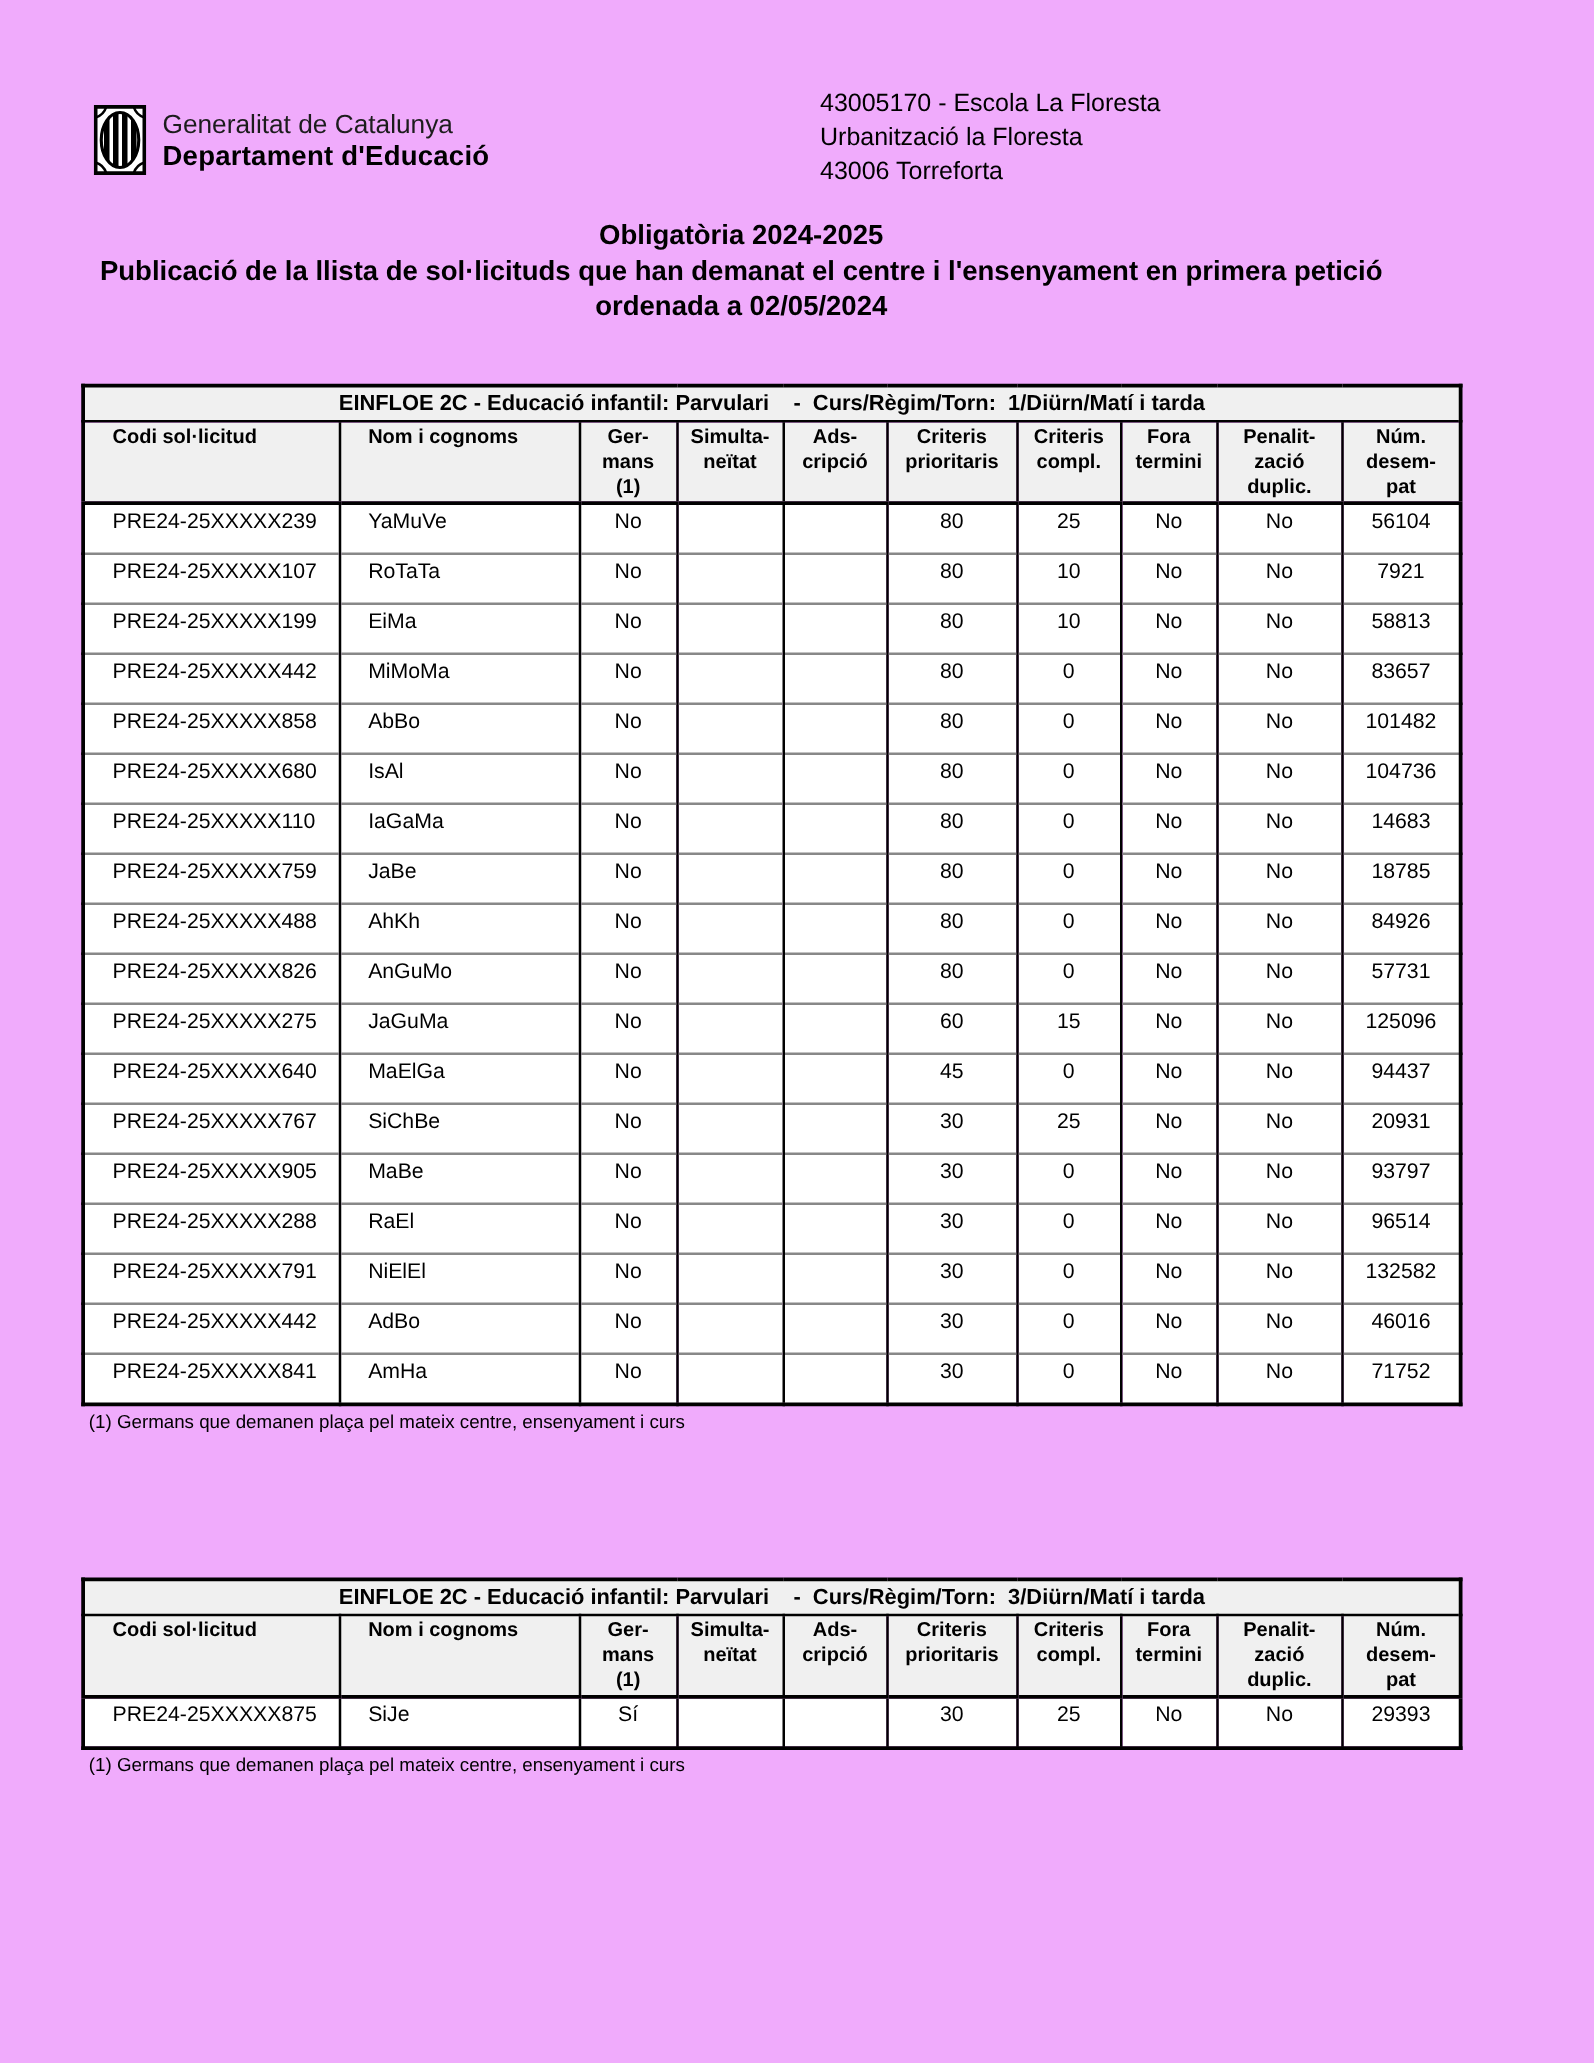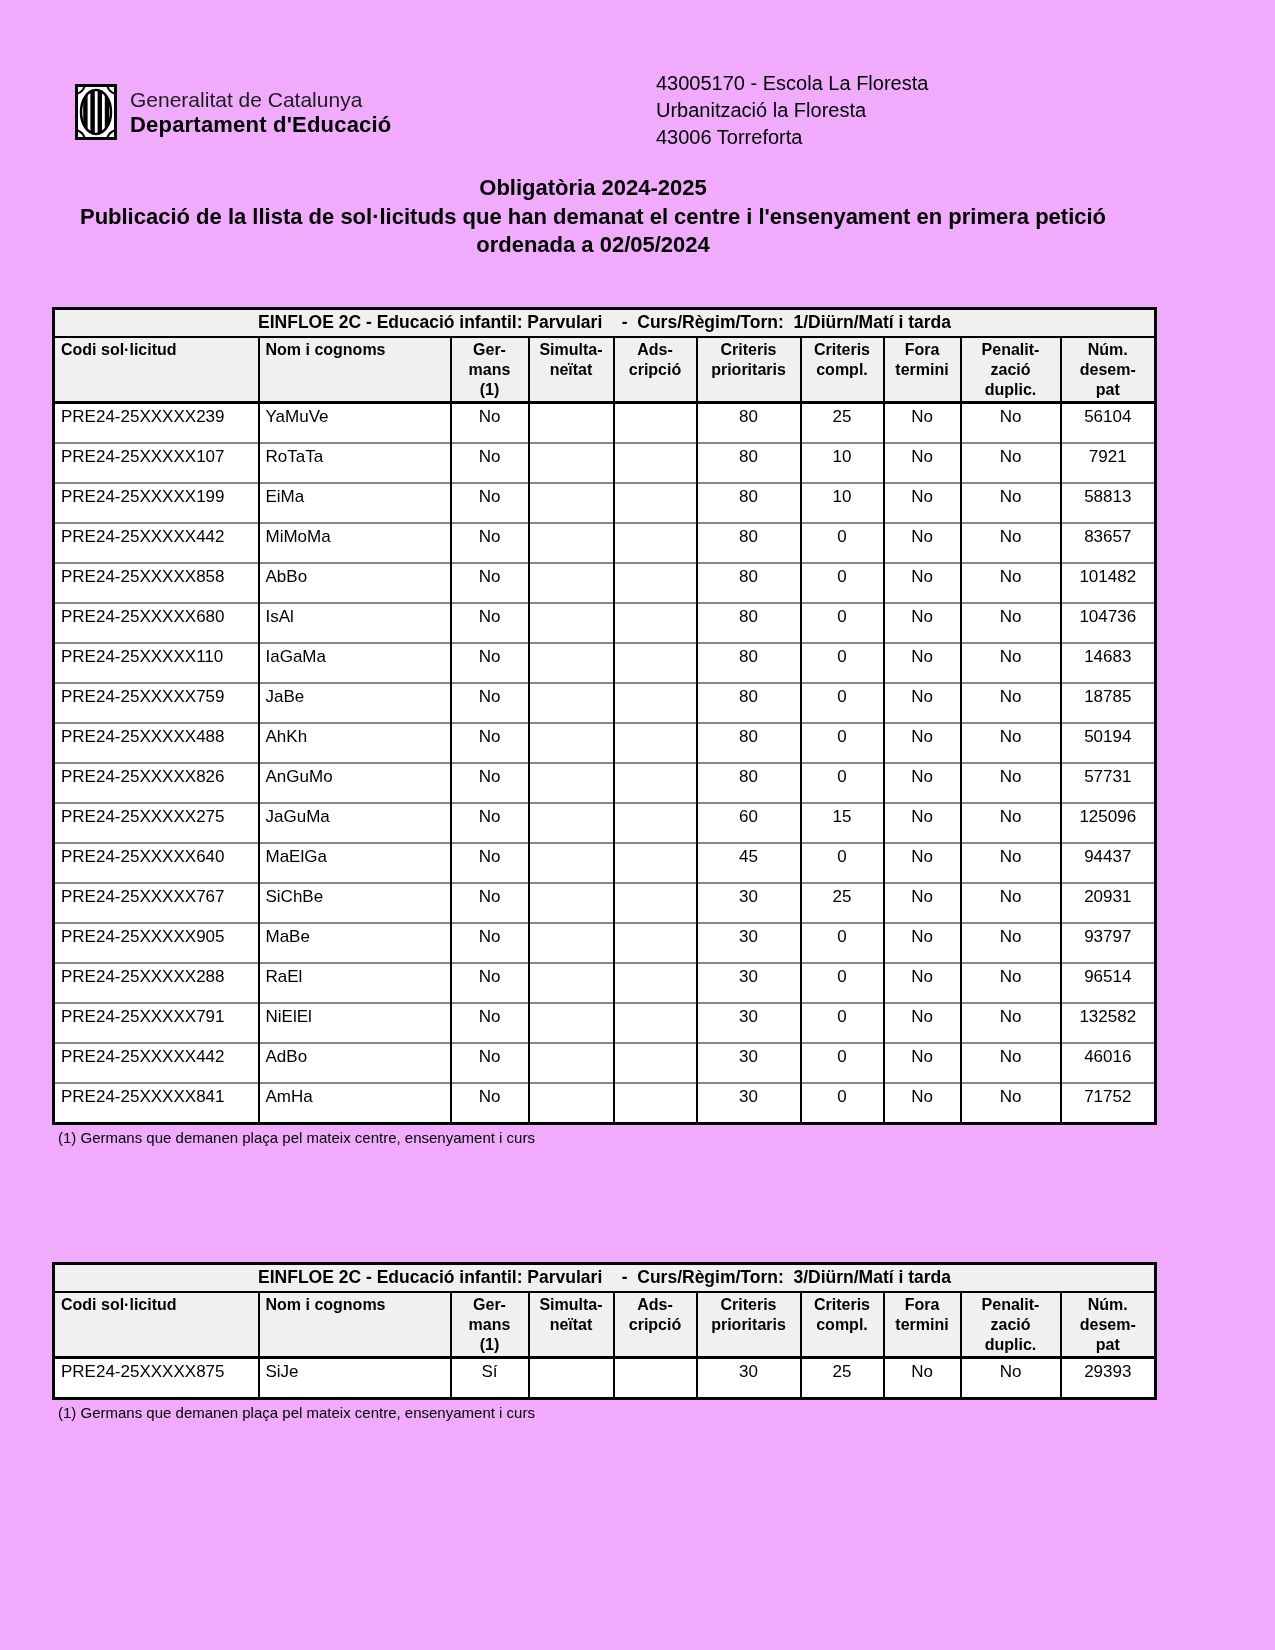--- a/index.html
+++ b/index.html
@@ -16,21 +16,21 @@
   
   .logo-block{position:absolute;top:84px;left:75px;display:flex;align-items:flex-start;}
   .logo-glyph{width:42px;height:56px;flex:0 0 auto;}
   .logo-text{margin-left:13px;padding-top:4px;}
   .org1{font-size:21px;line-height:24px;color:#1c1c1c;}
   .org2{font-size:22px;line-height:25px;font-weight:bold;letter-spacing:.2px;}
   .center-block{position:absolute;top:70px;left:656px;font-size:20px;line-height:27px;}
   
   .doc-title{position:absolute;top:174px;left:72px;width:1042px;font-weight:bold;font-size:22px;line-height:28.5px;text-align:center;}
   
-  .table-wrap{position:absolute;left:52px;}
+  .table-wrap{position:absolute;left:65px;}
   .t1{top:307px;}
   .t2{top:1262px;}
   table.doc-table{
     border-collapse:collapse;
     table-layout:fixed;
     width:1102px;
     border:3px solid #000;
   }
   td.tbl-title{
     background:#f0f0f0;
@@ -59,21 +59,21 @@
     vertical-align:top;
     padding:3px 6px 0 6px;
     border-left:2px solid #000;
     border-top:2px solid #888;
     height:35px;
     text-align:center;
     background:#fff;
     overflow:hidden;
   }
   .align-left{text-align:left !important;}
-  .align-left.data-cell,.align-left.hdr-cell{padding-left:6px;}
+  .align-left.data-cell,.align-left.hdr-cell{padding-left:22px;}
   .footnote{margin-top:4px;margin-left:6px;font-size:15px;}
 </style>
 </head>
 <body>
 
 <div class="page">
 
   <div class="logo-block">
     <svg class="logo-glyph" viewBox="0 0 42 56" aria-hidden="true">
       <rect x="1.5" y="1.5" width="39" height="53" fill="#ffffff" stroke="#000" stroke-width="3"></rect>
@@ -273,21 +273,21 @@
             <tr>
               <td class="data-cell align-left">PRE24-25XXXXX488</td>
               <td class="data-cell align-left">AhKh</td>
               <td class="data-cell align-center">No</td>
               <td class="data-cell align-center"></td>
               <td class="data-cell align-center"></td>
               <td class="data-cell align-center">80</td>
               <td class="data-cell align-center">0</td>
               <td class="data-cell align-center">No</td>
               <td class="data-cell align-center">No</td>
-              <td class="data-cell align-center">50194</td>
+              <td class="data-cell align-center">84926</td>
             </tr>
             <tr>
               <td class="data-cell align-left">PRE24-25XXXXX826</td>
               <td class="data-cell align-left">AnGuMo</td>
               <td class="data-cell align-center">No</td>
               <td class="data-cell align-center"></td>
               <td class="data-cell align-center"></td>
               <td class="data-cell align-center">80</td>
               <td class="data-cell align-center">0</td>
               <td class="data-cell align-center">No</td>

